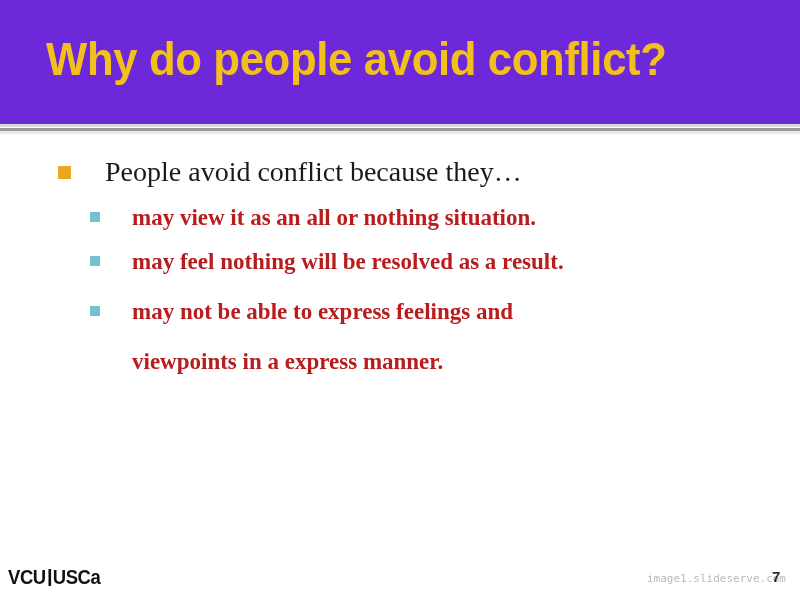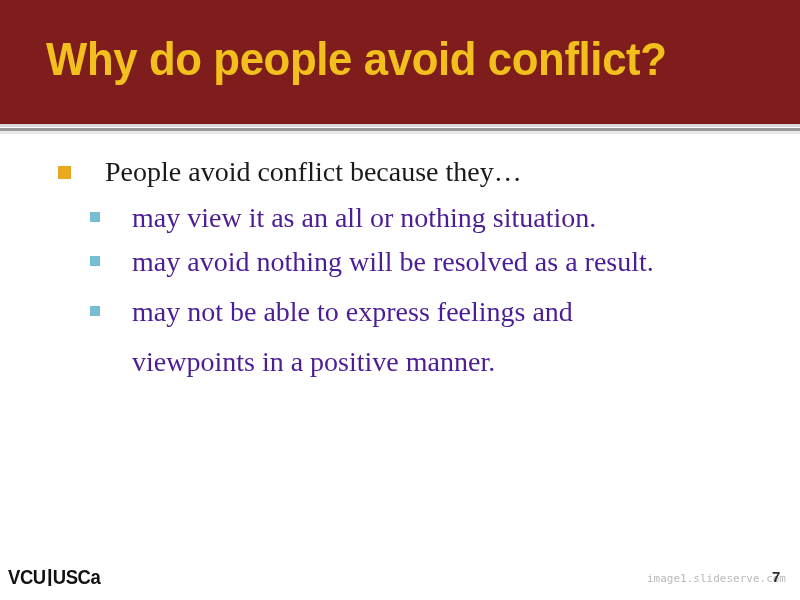--- a/index.html
+++ b/index.html
@@ -24,21 +24,21 @@
     background: #ffffff;
   }
 
   
   .title-band {
     position: absolute;
     left: 0;
     top: 0;
     width: 800px;
     height: 124px;
-    background: #7f1d1d;
+    background: #6d28d9;
   }
   .title-text {
     position: absolute;
     left: 46px;
     top: 26px;
     width: 720px;
     color: #F2C01C;
     font-family: "Liberation Sans", "DejaVu Sans", sans-serif;
     font-weight: bold;
     font-size: 47px;
@@ -116,23 +116,24 @@
   }
   .lvl2 .marker {
     position: absolute;
     left: 90px;
     top: 16px;
     width: 10px;
     height: 10px;
     background: #76BFD2;
   }
   .lvl2 .text {
-    font-size: 28px;
+    font-size: 23px;
     line-height: 44px;
-    color: #4c1d95;
+    color: #b91c1c;
+    font-weight: bold;
   }
   .lvl2 .text .wrapline {
     display: block;
     margin-top: 6px;
   }
 
   
   .logo {
     position: absolute;
     left: 8px;
@@ -201,28 +202,28 @@
     </div>
 
     <div class="bullet-row lvl2">
       <span class="marker"></span>
       <span class="text">may view it as an all or nothing situation.</span>
     </div>
 
 
     <div class="bullet-row lvl2">
       <span class="marker"></span>
-      <span class="text">may avoid nothing will be resolved as a result.</span>
+      <span class="text">may feel nothing will be resolved as a result.</span>
     </div>
 
     <div class="bullet-row lvl2">
       <span class="marker"></span>
       <span class="text">
         <span class="wrapline">may not be able to express feelings and</span>
-        <span class="wrapline">viewpoints in a positive manner.</span>
+        <span class="wrapline">viewpoints in a express manner.</span>
       </span>
     </div>
 
   </div>
 
   <div class="logo"><span>VCU</span><span class="bar"></span><span>USCa</span></div>
 
   <div class="watermark">image1.slideserve.com</div>
 
   <div class="slide-number">7</div>

